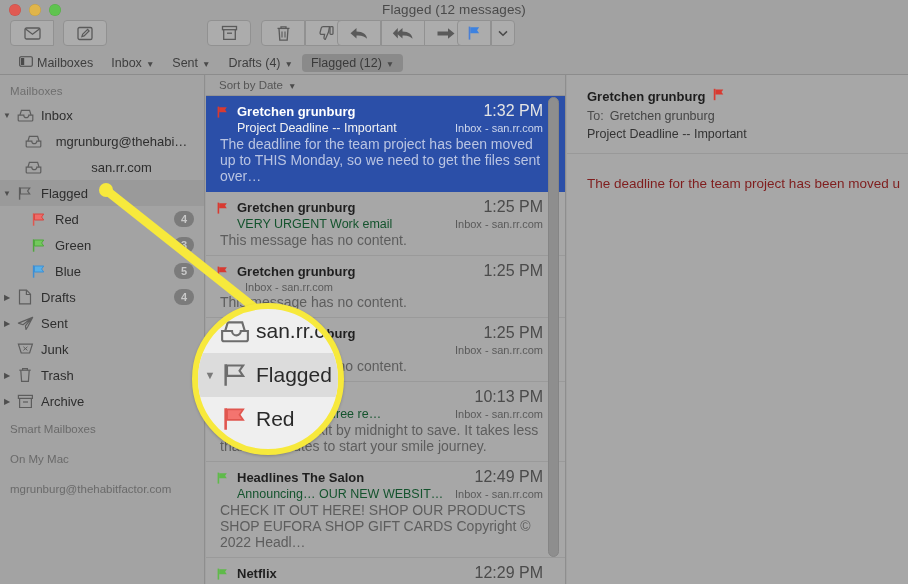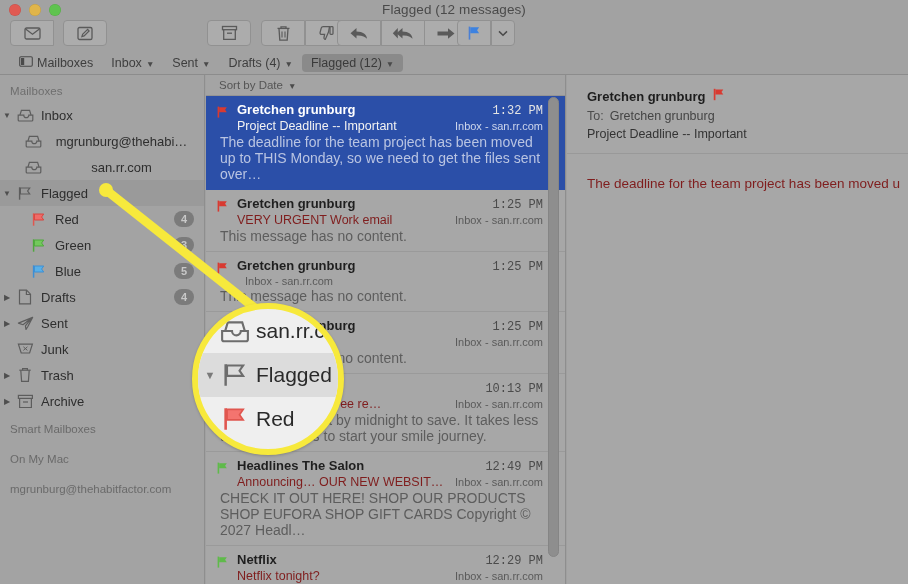--- a/index.html
+++ b/index.html
@@ -167,27 +167,27 @@
     width: 11px; height: 11px;
   }
   .msg-from {
     font-size: 13px; font-weight: bold; color: #1f1f1f;
     margin-left: 19px;
     flex: 1 1 auto;
     white-space: nowrap; overflow: hidden; text-overflow: ellipsis;
   }
   .msg.sel .msg-from { color: #fff; }
   .msg-time {
-    font-size: 12px; color: #4b4b4b;
-    flex: 0 0 auto; margin-left: 0; font-family: Liberation Mono, monospace;
+    font-size: 16px; color: #4b4b4b;
+    flex: 0 0 auto; margin-left: 0;
   }
   .msg.sel .msg-time { color: #e4e4e4; }
   .msg-line2 { display: flex; align-items: baseline; margin-left: 19px; margin-top: 1px; }
   .msg-subject {
-    font-size: 12.5px; color: #7f1d1d;
+    font-size: 12.5px; color: #14532d;
     flex: 1 1 auto;
     white-space: nowrap; overflow: hidden; text-overflow: ellipsis;
   }
   .msg.sel .msg-subject { color: #f2f2f2; }
   .msg-mailbox {
     font-size: 11px; color: #5a5a5a;
     flex: 0 0 auto; margin-left: 8px;
     white-space: nowrap;
   }
   .msg.sel .msg-mailbox { color: #cdd6ec; }
@@ -635,21 +635,21 @@
           </svg>
       </span>
       <div class="msg-line1">
         <span class="msg-from">Headlines The Salon</span>
         <span class="msg-time">12:49 PM</span>
       </div>
       <div class="msg-line2">
         <span class="msg-subject">Announcing… OUR NEW WEBSITE!…</span>
         <span class="msg-mailbox">Inbox - san.rr.com</span>
       </div>
-      <div class="msg-preview">CHECK IT OUT HERE! SHOP OUR PRODUCTS SHOP EUFORA SHOP GIFT CARDS Copyright © 2027 Headl…</div>
+      <div class="msg-preview">CHECK IT OUT HERE! SHOP OUR PRODUCTS SHOP EUFORA SHOP GIFT CARDS Copyright © 2022 Headl…</div>
     </div>
 
     <div class="msg">
       <span class="msg-flag">
         <svg width="11" height="12" viewBox="0 0 11 12">
             <path d="M1.4 .6v11" stroke="#5fba4a" stroke-width="1.6"></path>
             <path d="M2.2 1.2h7.6l-1.7 2.5 1.7 2.5H2.2z" fill="#5fba4a"></path>
           </svg>
       </span>
       <div class="msg-line1">

